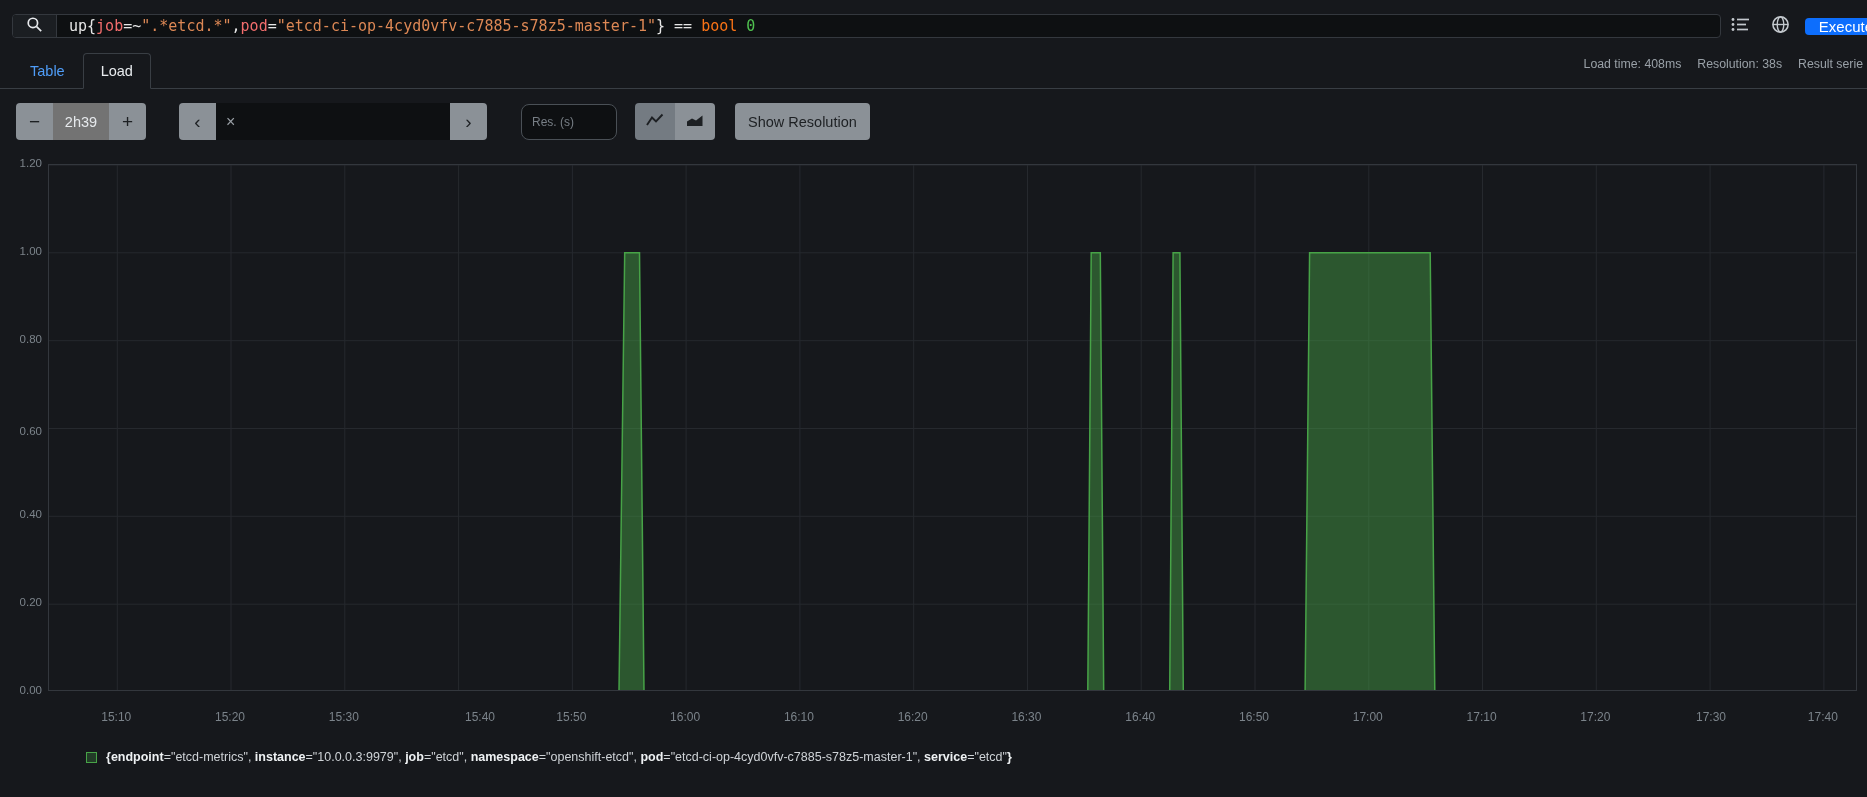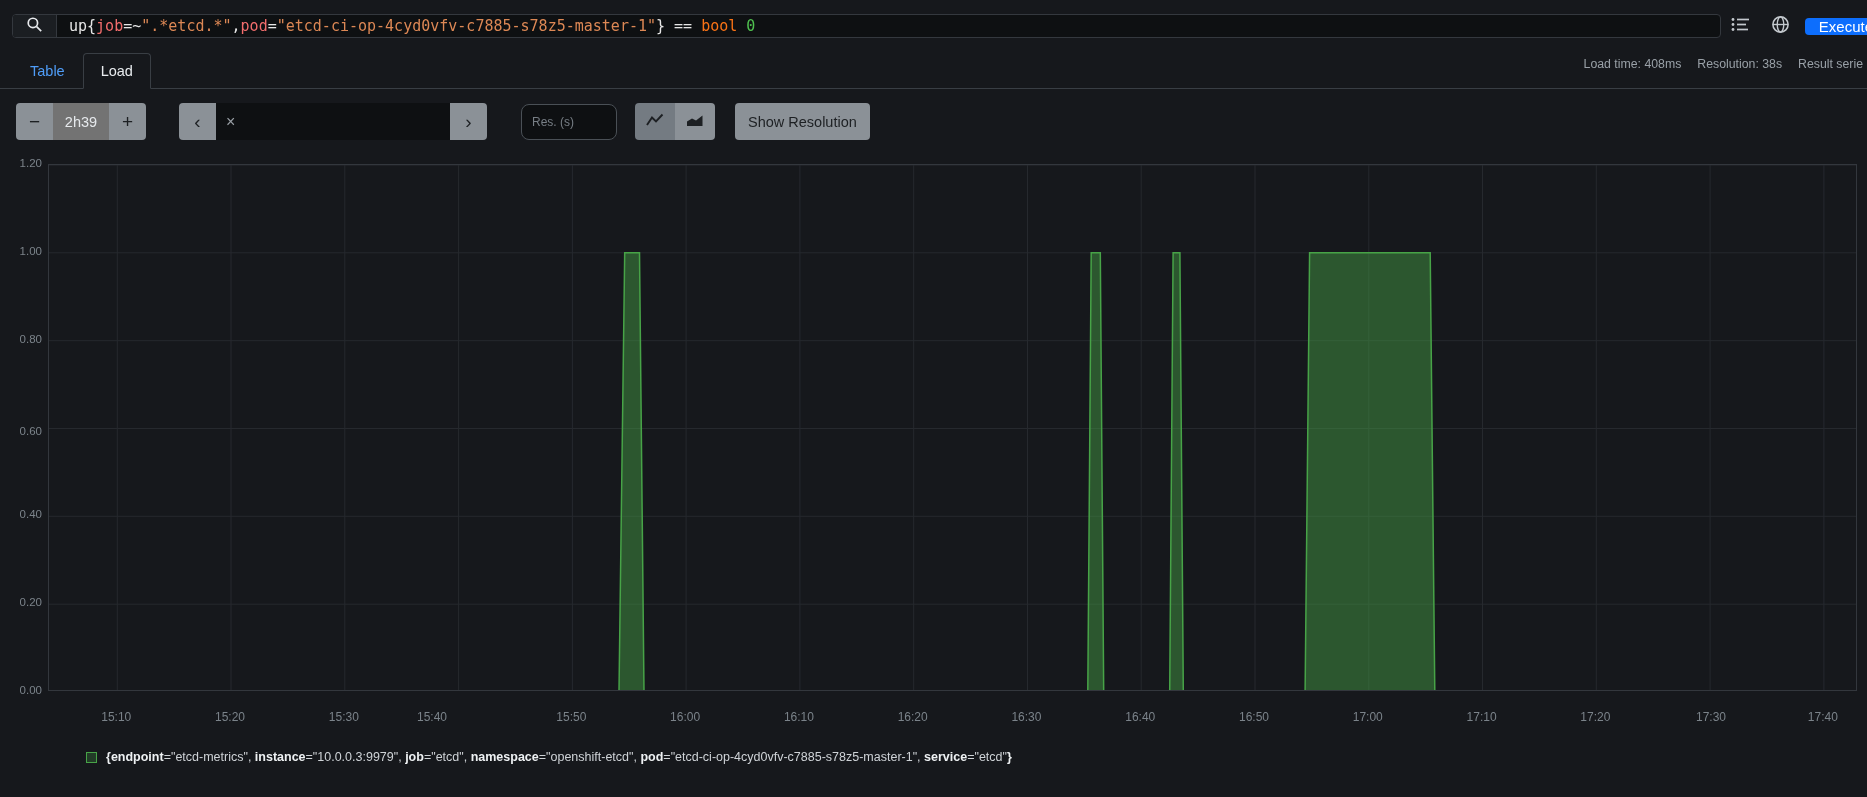--- a/index.html
+++ b/index.html
@@ -193,21 +193,21 @@
 <div class="y-tick" style="top: 520px;">0.00</div>
     <div class="y-tick" style="top: 432.167px;">0.20</div>
     <div class="y-tick" style="top: 344.333px;">0.40</div>
     <div class="y-tick" style="top: 261px;">0.60</div>
     <div class="y-tick" style="top: 168.667px;">0.80</div>
     <div class="y-tick" style="top: 80.8333px;">1.00</div>
     <div class="y-tick" style="top: -7px;">1.20</div>
     <div class="x-tick" style="left: 104.264px;">15:10</div>
     <div class="x-tick" style="left: 218.038px;">15:20</div>
     <div class="x-tick" style="left: 331.811px;">15:30</div>
-    <div class="x-tick" style="left: 420px;">15:40</div>
+    <div class="x-tick" style="left: 468px;">15:40</div>
     <div class="x-tick" style="left: 559.358px;">15:50</div>
     <div class="x-tick" style="left: 673.132px;">16:00</div>
     <div class="x-tick" style="left: 786.906px;">16:10</div>
     <div class="x-tick" style="left: 900.679px;">16:20</div>
     <div class="x-tick" style="left: 1014.45px;">16:30</div>
     <div class="x-tick" style="left: 1128.23px;">16:40</div>
     <div class="x-tick" style="left: 1242px;">16:50</div>
     <div class="x-tick" style="left: 1355.77px;">17:00</div>
     <div class="x-tick" style="left: 1469.55px;">17:10</div>
     <div class="x-tick" style="left: 1583.32px;">17:20</div>

